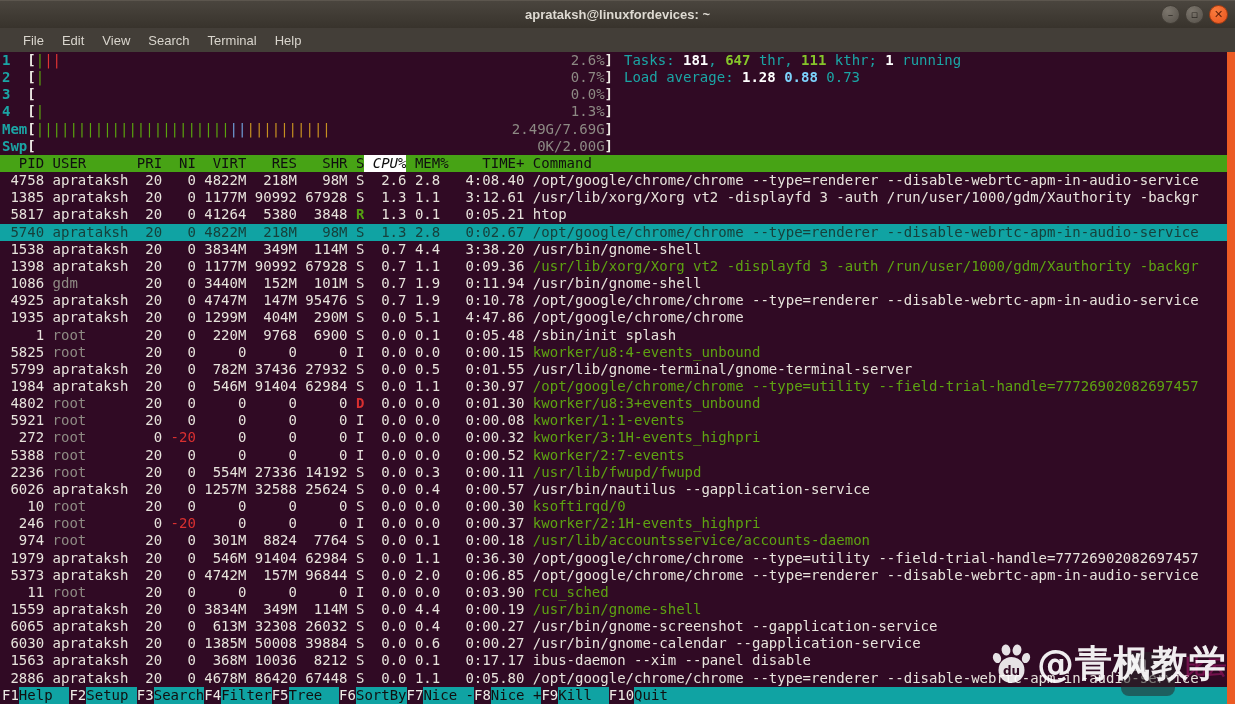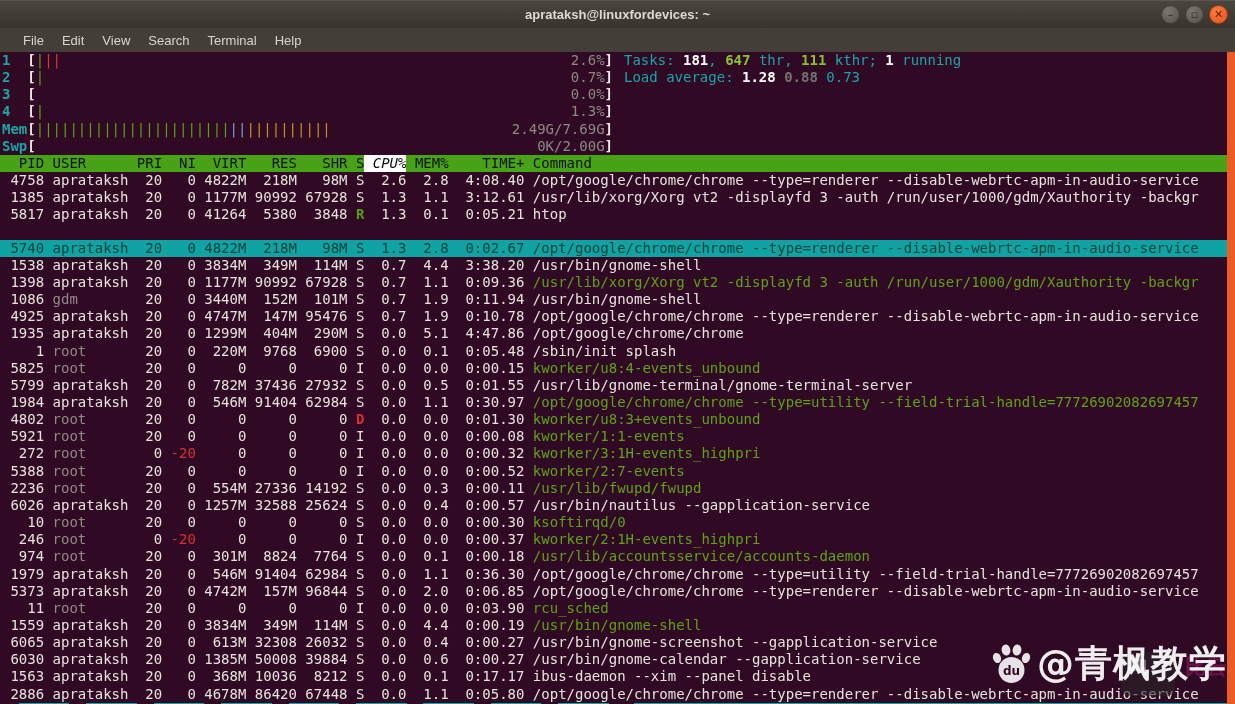--- a/index.html
+++ b/index.html
@@ -25,42 +25,42 @@
   .hdr-left{width:613px;flex:0 0 auto;}
   .hdr-right{flex:1;padding-left:9px;}
   .meter{display:flex;}
   .mlabel{width:3ch;color:#1ba5a5;font-weight:bold;flex:0 0 auto;}
   .mbr{color:#efece6;font-weight:bold;flex:0 0 auto;}
   .mbars{flex:1;overflow:hidden;white-space:pre;}
   .mbars i{font-style:normal;}
   .mval{color:#8d8a84;white-space:pre;flex:0 0 auto;}
   .bar-green{color:#5aa30e;} .bar-red{color:#e03434;} .bar-blue{color:#6f9fd8;} .bar-orange{color:#c79121;}
   .c-cyan{color:#1ba5a5;} .c-whiteb{color:#ffffff;font-weight:bold;}
-  .c-greenb{color:#86c52a;font-weight:bold;} .c-brcyanb{color:#737373;font-weight:bold;}
+  .c-greenb{color:#86c52a;font-weight:bold;} .c-brcyanb{color:#7dd3fc;font-weight:bold;}
   
   .prow,.thead{display:flex;}
   .thead{background:#47a315;color:#101010;}
   .cell{white-space:pre;overflow:hidden;flex:0 0 auto;}
   .cell+.cell{margin-left:1ch;}
   .c-pid{width:5ch;text-align:right;}
   .c-user{width:9ch;text-align:left;}
   .c-pri{width:3ch;text-align:right;}
   .c-ni{width:3ch;text-align:right;}
   .c-virt{width:5ch;text-align:right;}
   .c-res{width:5ch;text-align:right;}
   .c-shr{width:5ch;text-align:right;}
   .c-s{width:1ch;text-align:left;}
   .c-cpu{width:4ch;text-align:right;}
-  .c-mem{width:4ch;text-align:right;}
+  .c-mem{width:4ch;text-align:left;}
   .c-time{width:8ch;text-align:right;}
   .c-cmd{flex:1 1 auto;text-align:left;}
   .hsort{margin-left:0 !important;padding-left:1ch;background:#ffffff;font-style:italic;}
   .dim{color:#8f8b84;} .grn{color:#5ea312;} .red{color:#d93030;}
   .sR{color:#55a012;font-weight:bold;} .sD{color:#d93030;font-weight:bold;}
-  .sel{background:#10a3a3;margin-top:16px;}
+  .sel{background:#10a3a3;}
   .sel .cell{color:#16413c !important;font-weight:normal;}
   
   .fbar{display:flex;}
   .fkey{white-space:pre;color:#efece6;flex:0 0 auto;}
   .flabel{white-space:pre;width:6ch;flex:0 0 auto;background:#10a3a3;color:#101010;overflow:hidden;}
   .ffill{flex:1 1 auto;background:#10a3a3;}
   
   .scrollbar{position:absolute;top:0;right:0;width:8px;height:100%;background:#ec5b24;z-index:5;}
   
   .wm{position:absolute;right:8px;bottom:18px;display:flex;align-items:center;z-index:6;pointer-events:none;}

